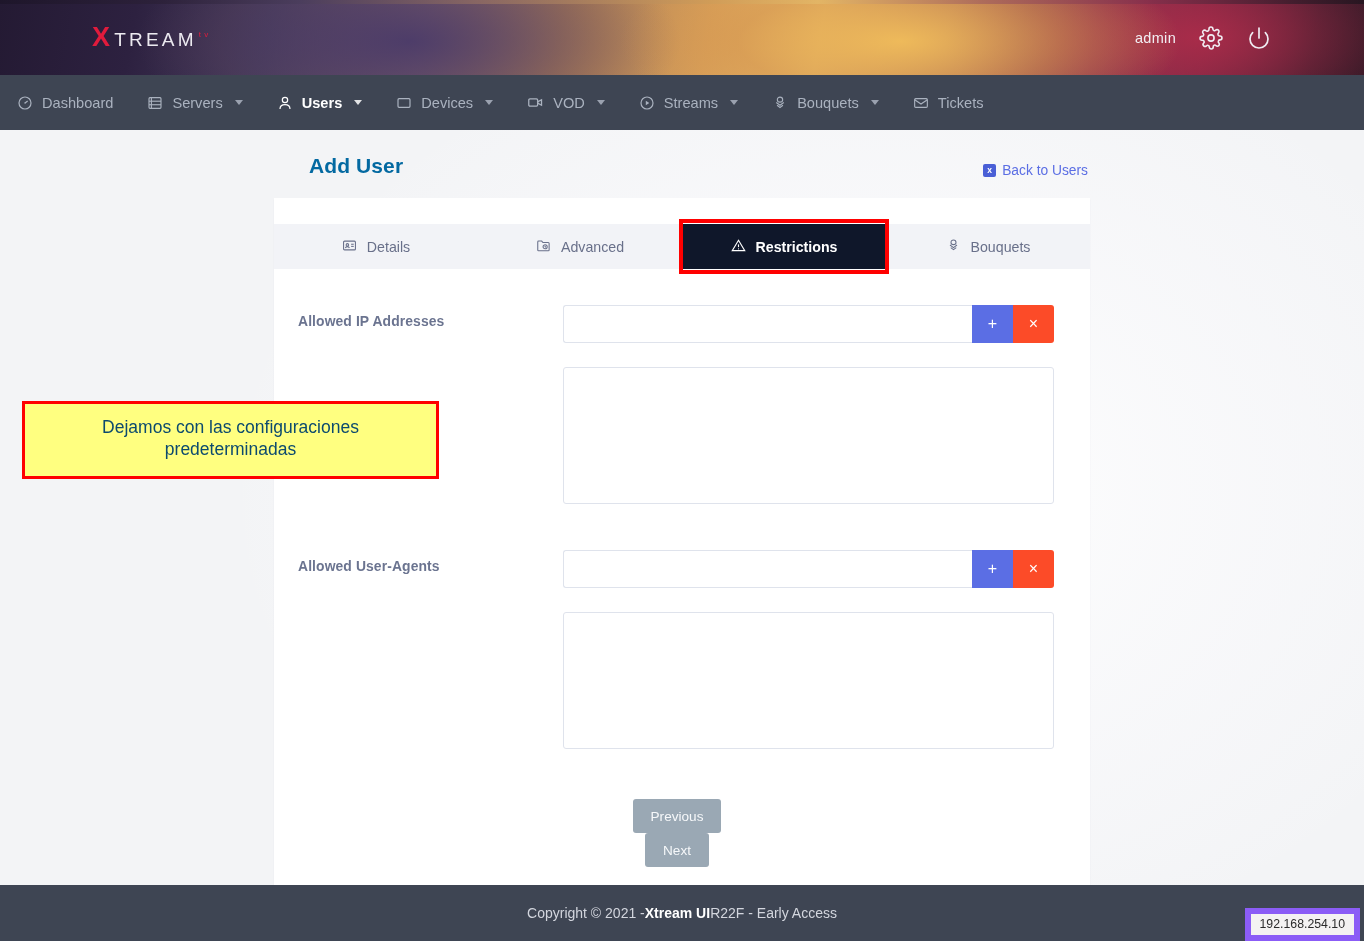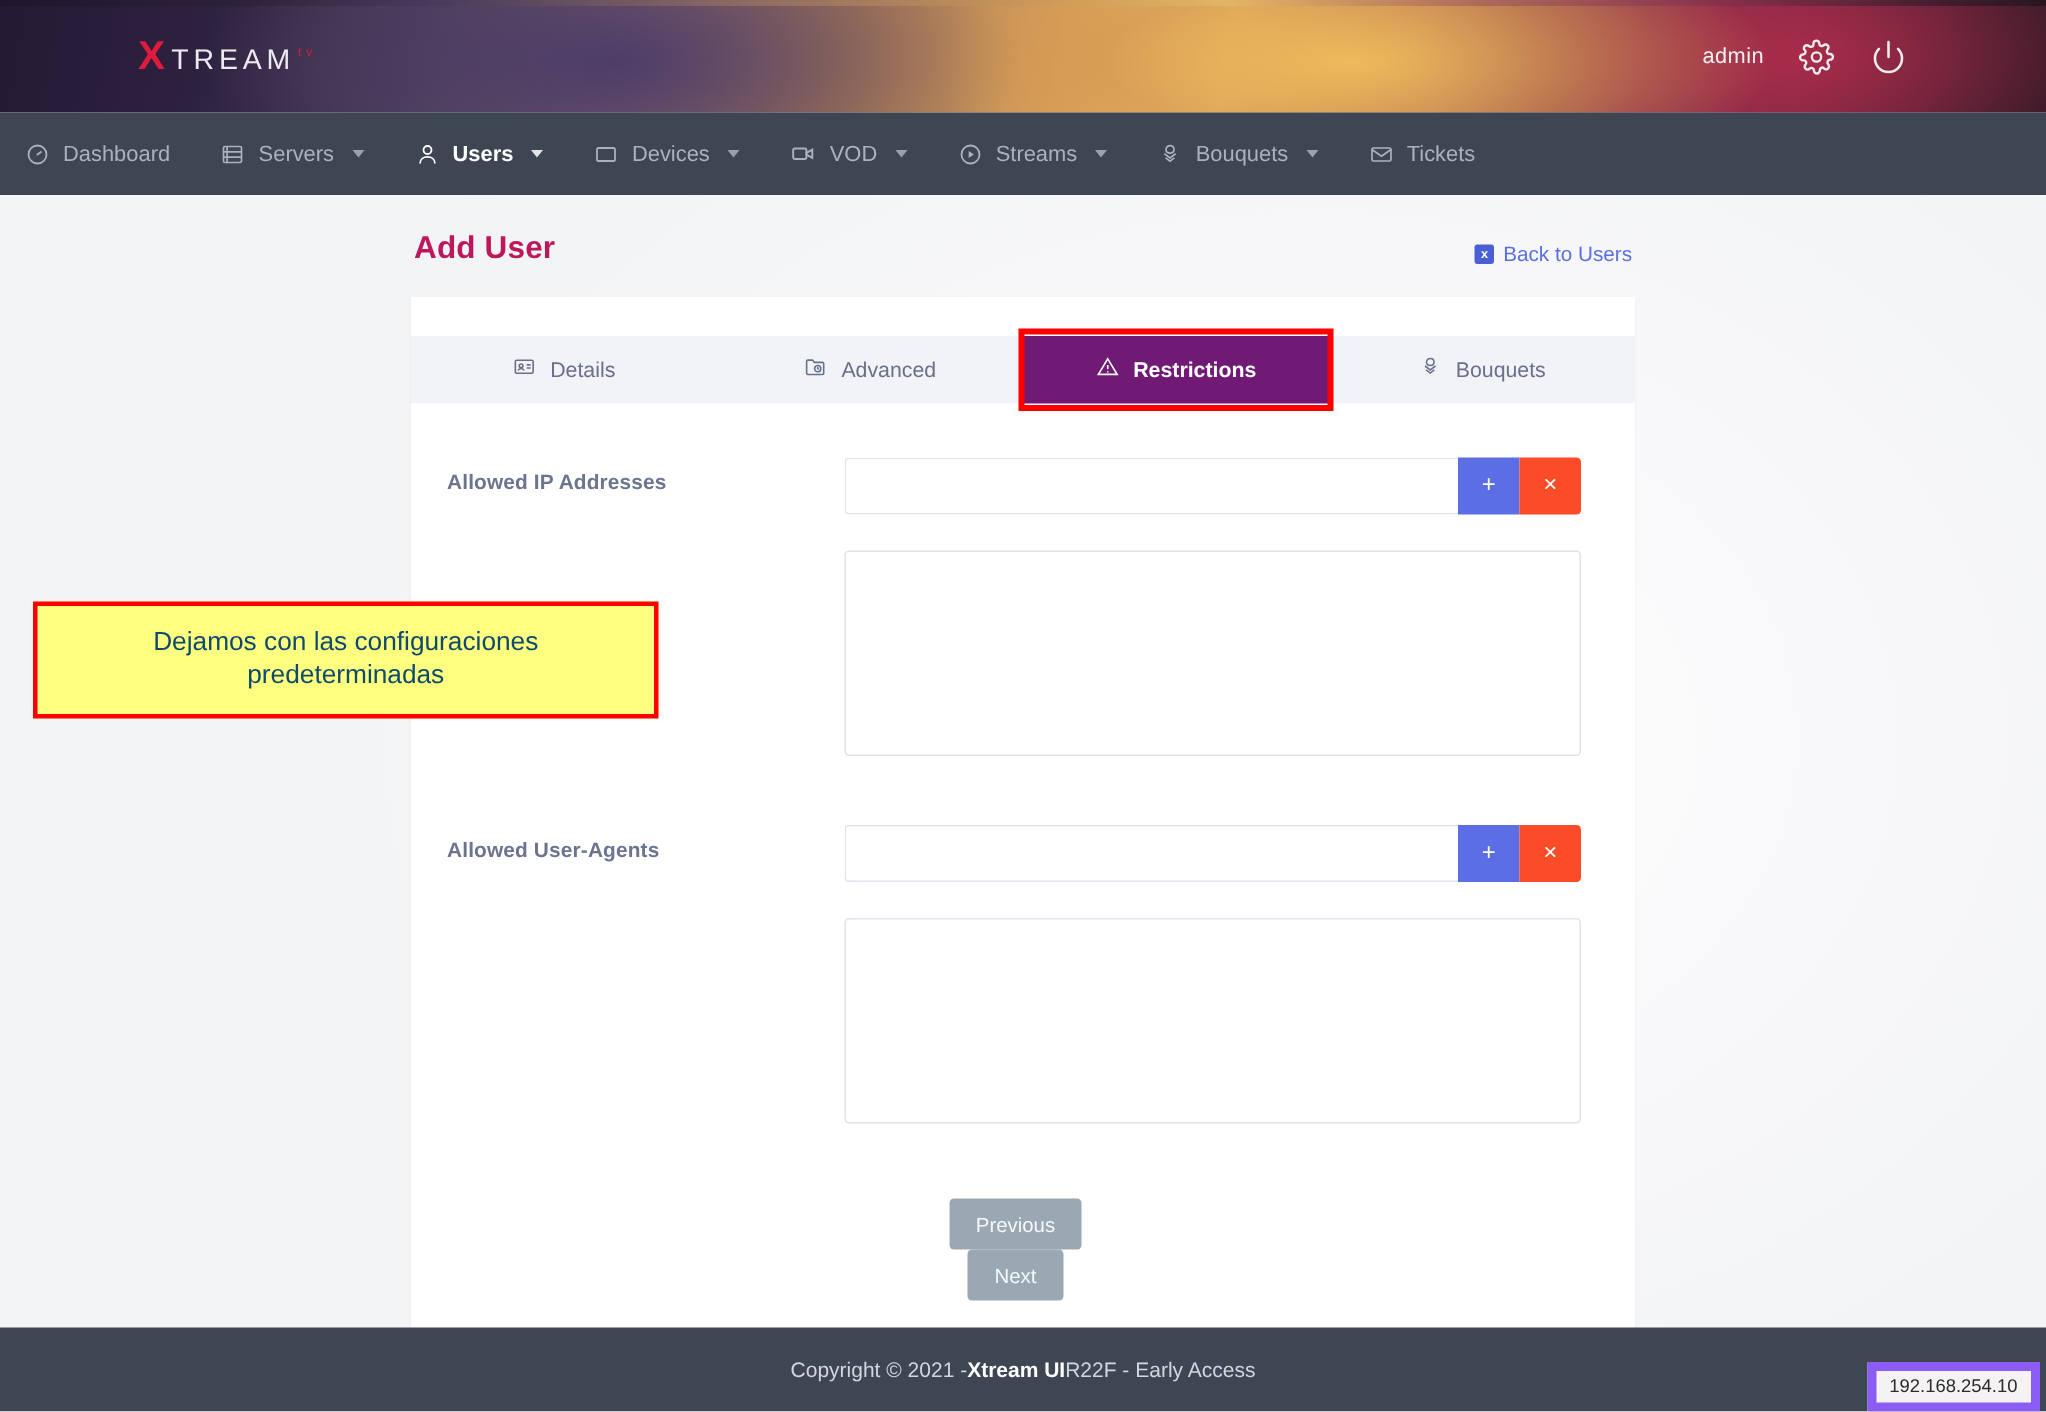--- a/index.html
+++ b/index.html
@@ -151,22 +151,23 @@
   }
   .page-head {
     display: flex;
     align-items: baseline;
     justify-content: space-between;
     padding: 0 2px 0 2px;
   }
   .page-title {
     font-size: 21px;
     font-weight: bold;
-    color: #be185d;
+    color: #0369a1;
     letter-spacing: .1px;
+    margin-left: 33px;
   }
   .back-link {
     display: flex; align-items: center; gap: 6px;
     color: #5b6ee4;
     font-size: 13.8px;
     cursor: pointer;
     text-decoration: none;
   }
   .back-badge {
     width: 13px; height: 13px;
@@ -195,21 +196,21 @@
   .tab {
     flex: 1;
     display: flex; align-items: center; justify-content: center;
     gap: 10px;
     font-size: 14.2px;
     color: #69708a;
     cursor: pointer;
     position: relative;
   }
   .tab.active {
-    background: #701a75;
+    background: #0f172a;
     color: #ffffff;
     font-weight: bold;
   }
   .tab-annot {
     position: absolute;
     left: -3px; top: -5px;
     width: calc(100% + 6px);
     height: calc(100% + 10px);
     border: 4px solid #ff0000;
     pointer-events: none;

